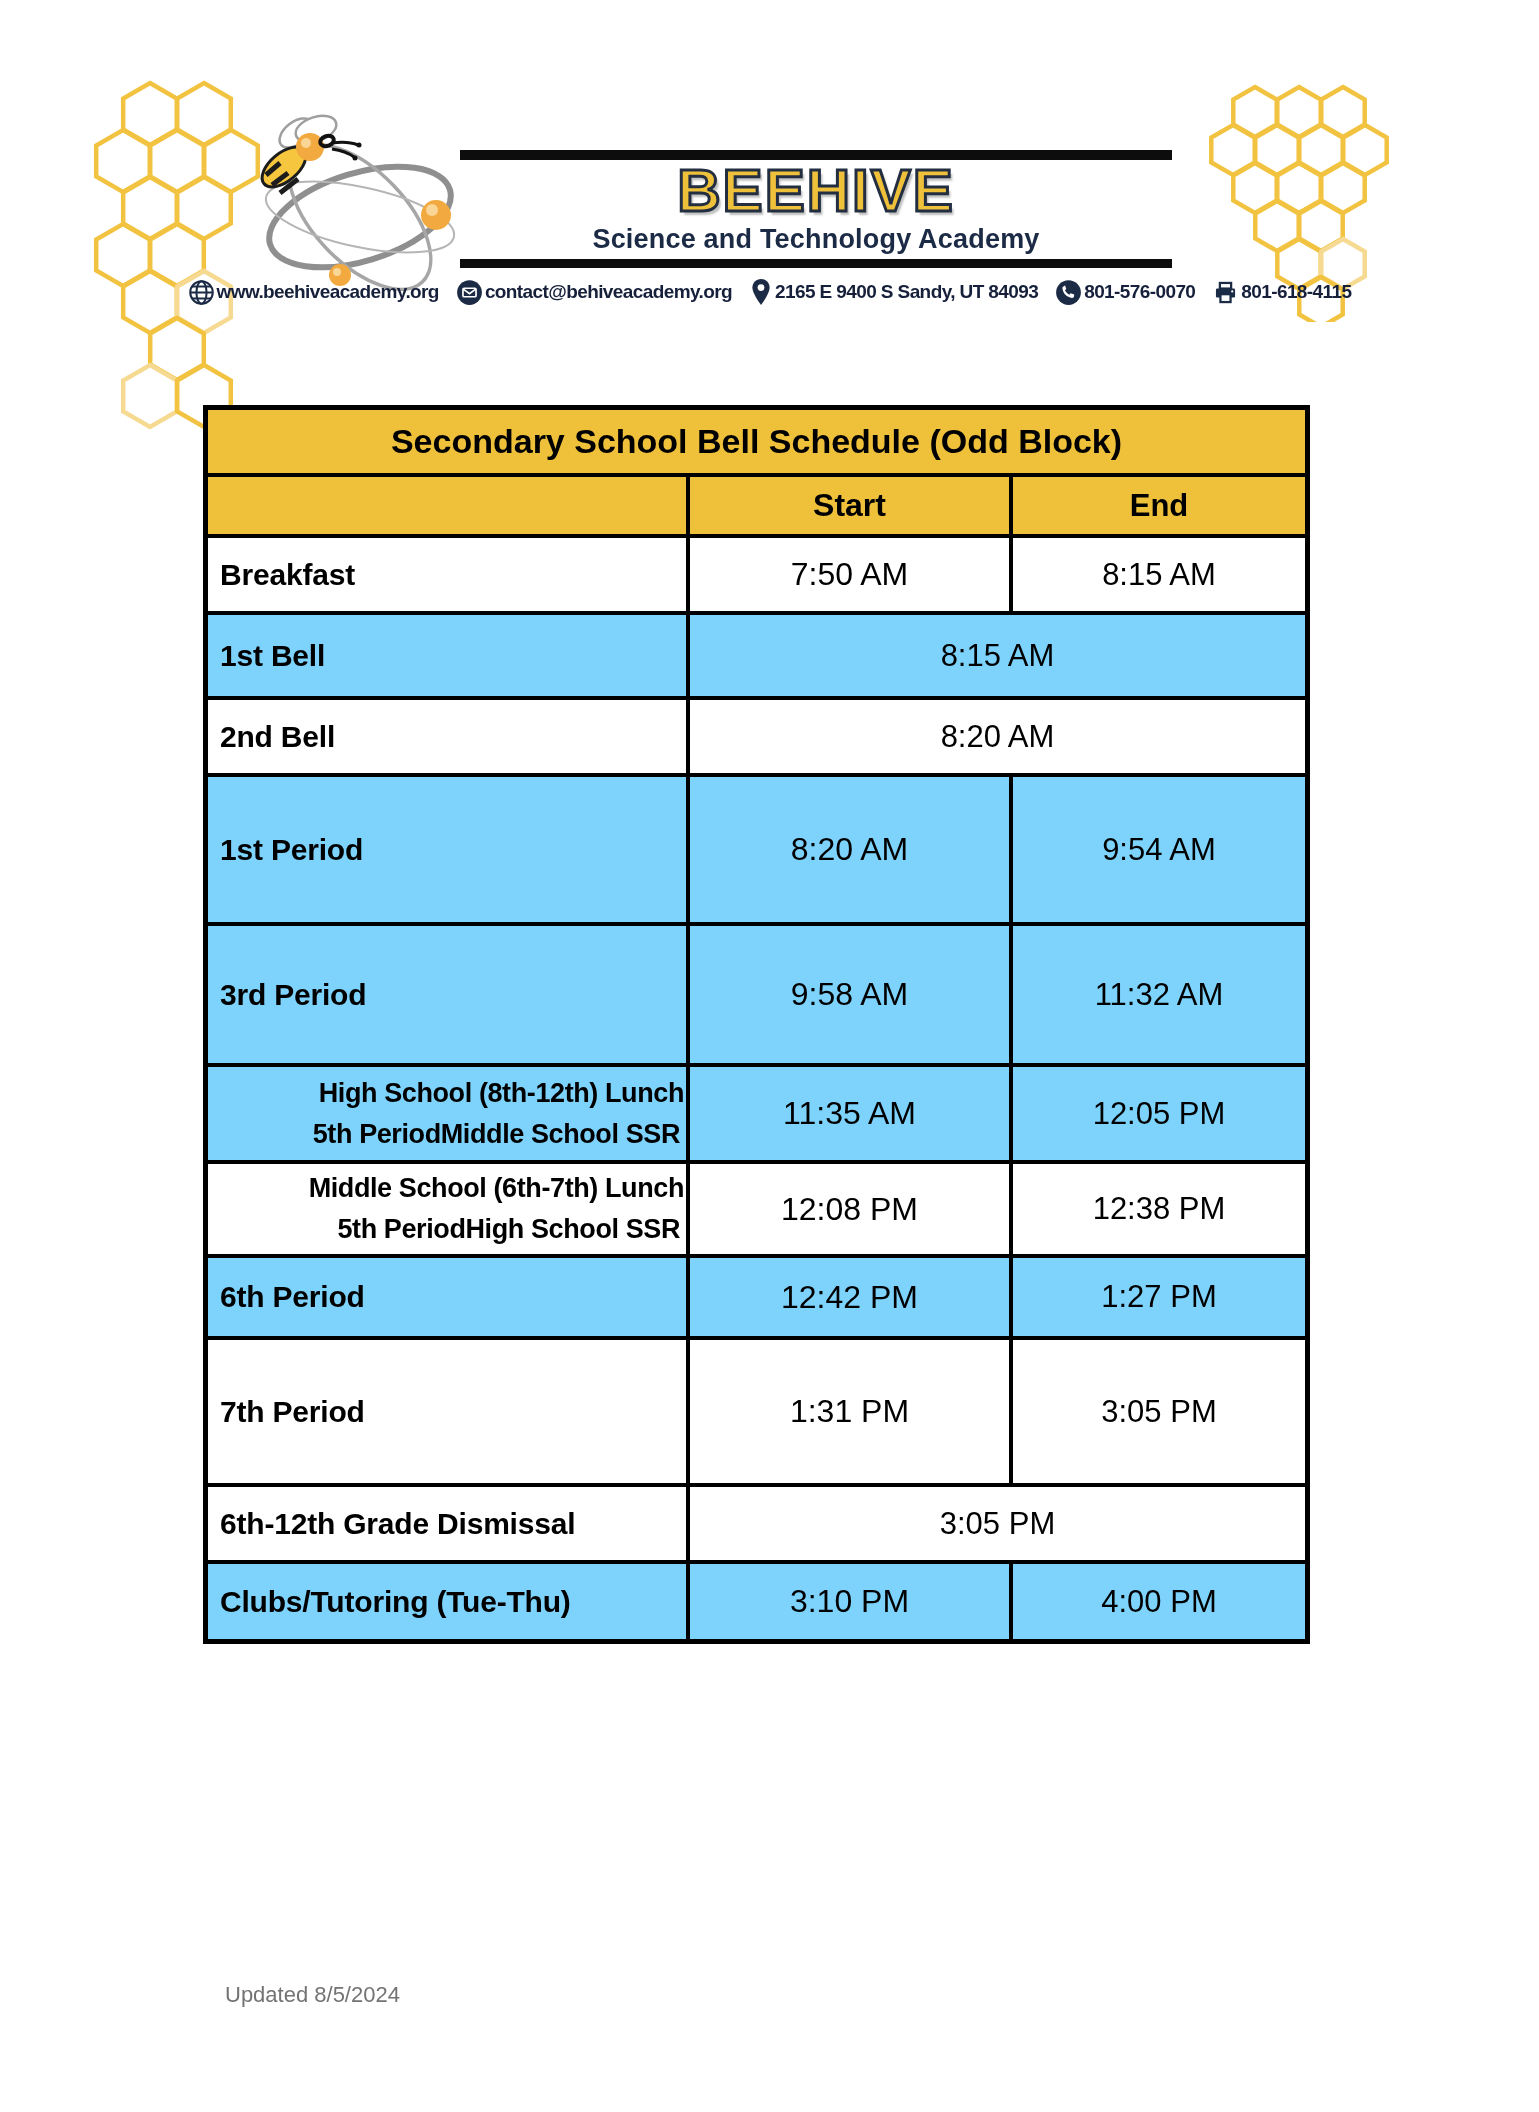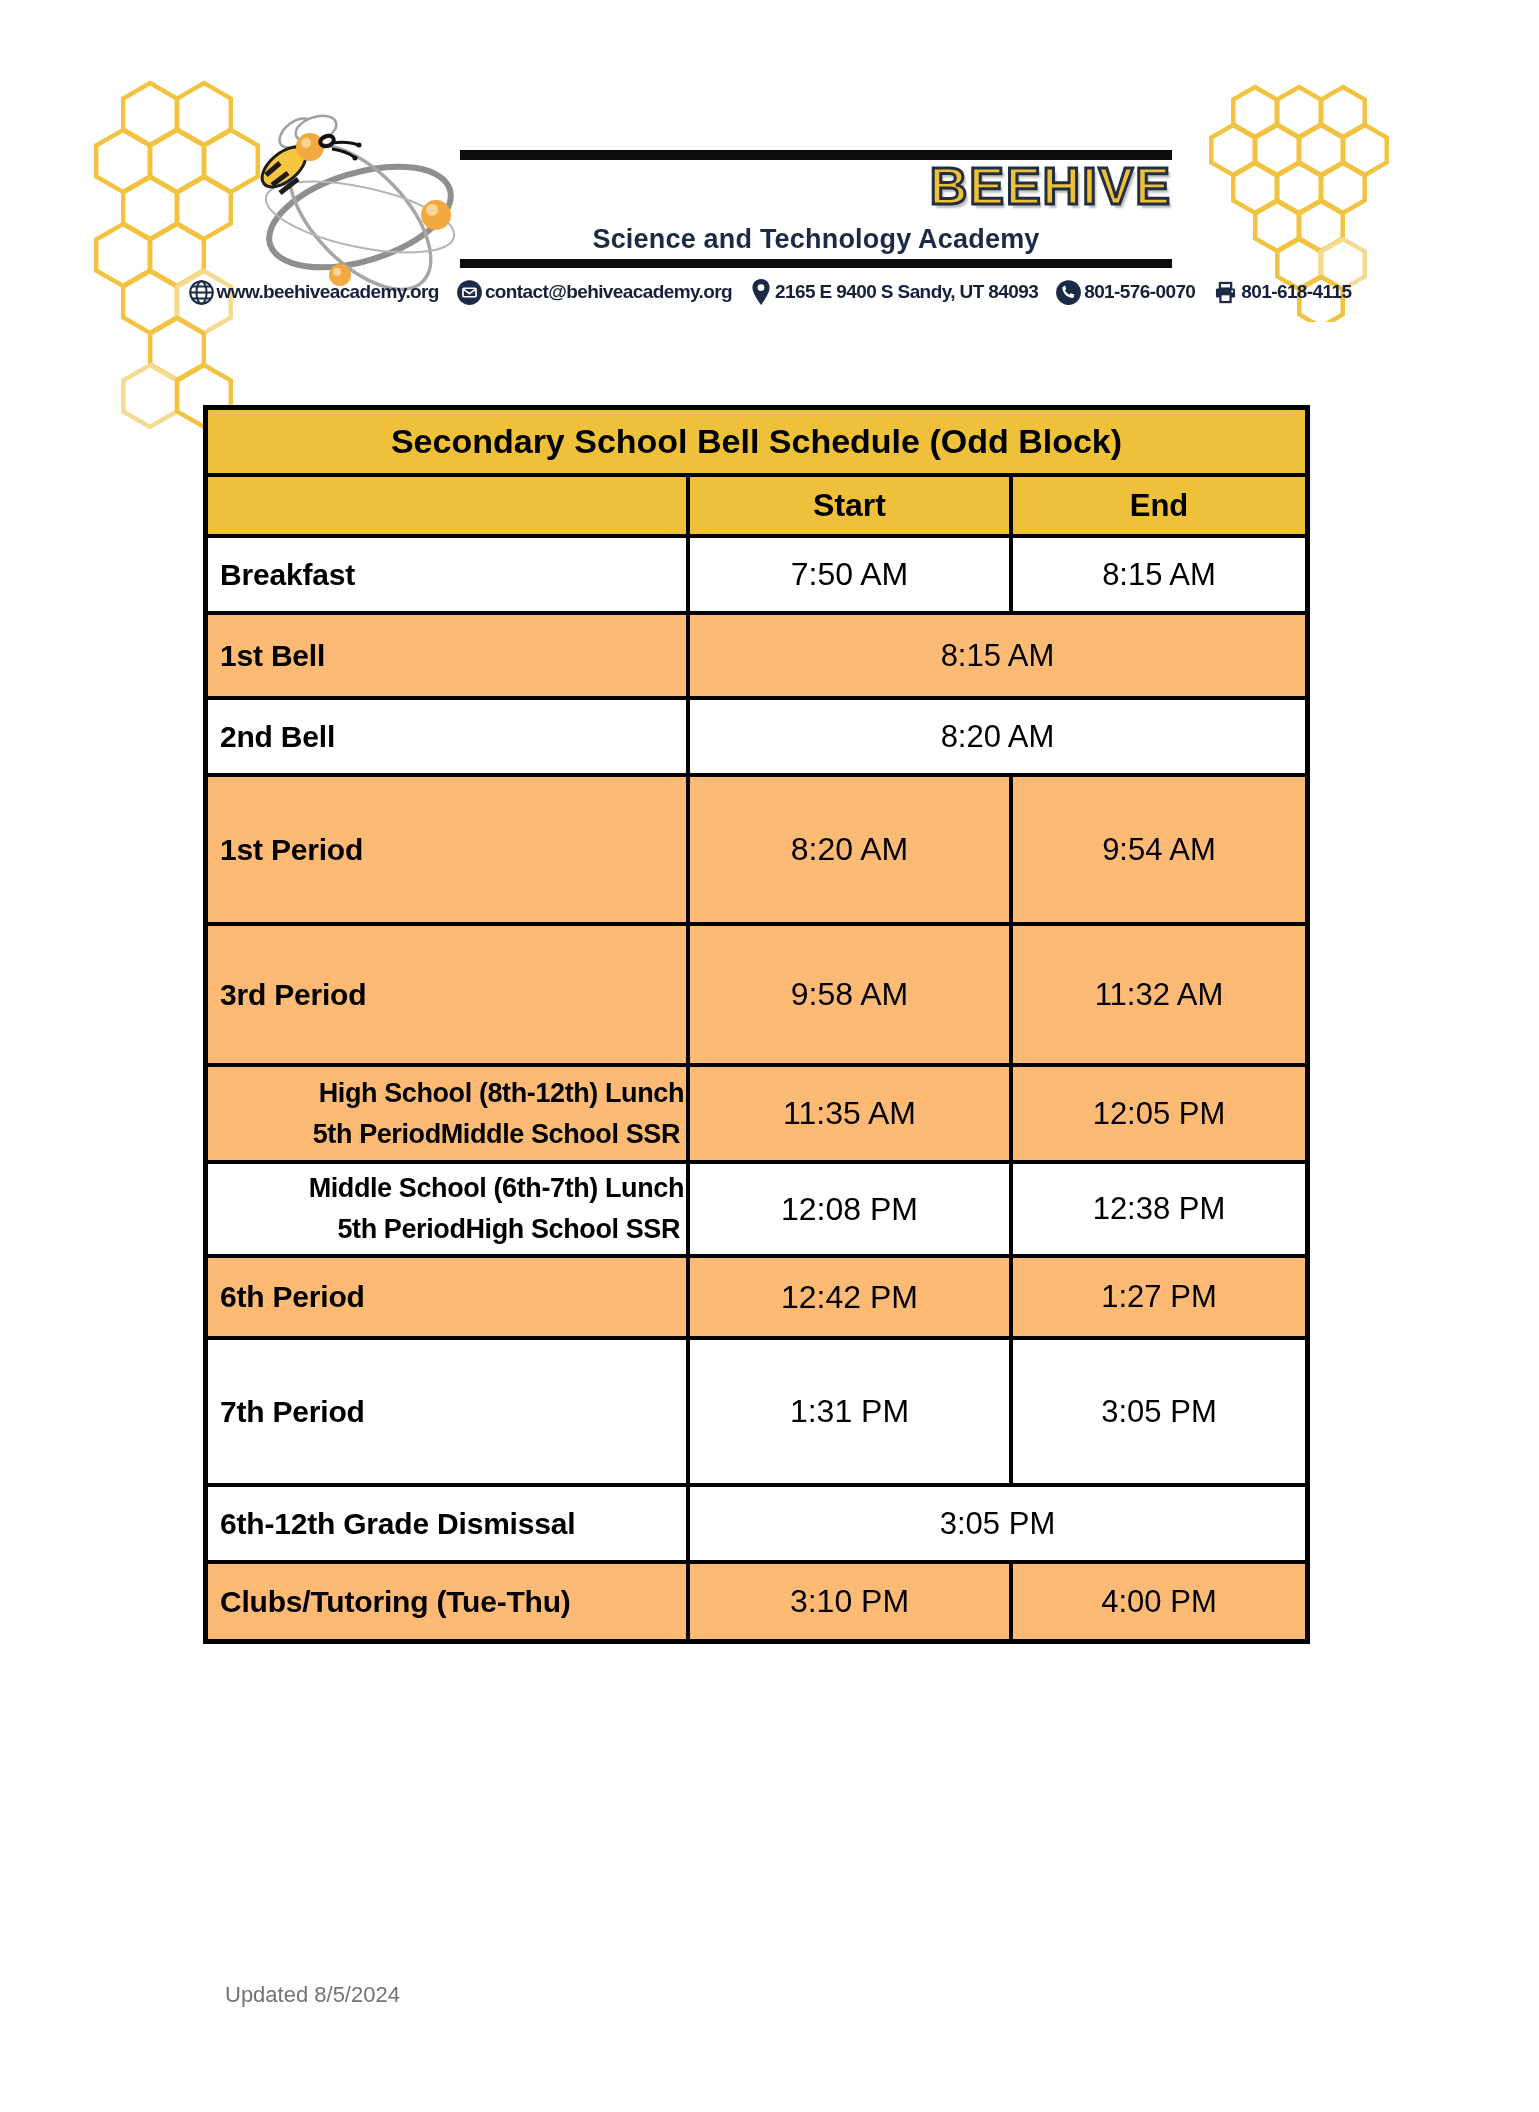--- a/index.html
+++ b/index.html
@@ -11,41 +11,41 @@
   .hc-left{left:88px;top:78px;}
   .hc-right{left:1200px;top:82px;}
 
   
   .logo{position:absolute;left:232px;top:105px;}
 
   
   .bar{position:absolute;left:460px;width:712px;background:#0d0d0d;}
   .bar-top{top:150px;height:10px;}
   .bar-bottom{top:259px;height:9px;}
-  .wordmark{position:absolute;left:460px;top:156px;width:712px;text-align:right;
-            font-size:52px;font-weight:800;letter-spacing:2px;color:#EFC13B;
+  .wordmark{position:absolute;left:460px;top:156px;width:712px;text-align:center;
+            font-size:60px;font-weight:800;letter-spacing:2px;color:#EFC13B;
             -webkit-text-stroke:3px #232E41;
             text-shadow:3px 4px 2px rgba(140,140,140,.55);}
   .tagline{position:absolute;left:460px;top:224px;width:712px;text-align:center;
            font-size:27px;font-weight:700;color:#1B2A45;letter-spacing:0.2px;}
 
   
   .contact-row{position:absolute;left:0;top:274px;width:1539px;height:36px;
                display:flex;justify-content:center;align-items:center;gap:17px;
                font-size:19px;font-weight:700;letter-spacing:-0.6px;color:#16203A;white-space:nowrap;}
   .ci{display:flex;align-items:center;gap:2px;text-align:center;}
   .ci svg{display:block;}
 
   
   .schedule{position:absolute;left:203px;top:405px;width:1107px;border:5px solid #000;
             box-sizing:border-box;background:#fff;}
   .title-row{height:63px;background:#EFC13B;display:flex;align-items:center;justify-content:center;
              font-size:34px;font-weight:700;}
   .row{display:flex;border-top:4px solid #000;background:#fff;}
-  .row.gray{background:#fdba74;}
+  .row.gray{background:#7dd3fc;}
   .header-row{height:57px;}
   .header-row .cell{background:#EFC13B;font-weight:700;font-size:31px;}
   .cell{box-sizing:border-box;display:flex;align-items:center;}
   .cell.label{width:478px;padding-left:12px;font-weight:700;font-size:30px;letter-spacing:-0.2px;}
   .cell.start{width:323px;border-left:4px solid #000;justify-content:center;font-size:32px;}
   .cell.end{width:296px;border-left:4px solid #000;justify-content:center;font-size:31px;}
   .cell.merged{width:619px;border-left:4px solid #000;justify-content:center;font-size:31px;}
   .cell.label.two-line{padding-left:5px;padding-right:2px;font-size:27px;letter-spacing:-0.4px;}
   .lines{width:100%;display:flex;flex-direction:column;justify-content:center;gap:10px;align-items:flex-end;}
   .line2{display:flex;justify-content:space-between;padding-right:4px;}

